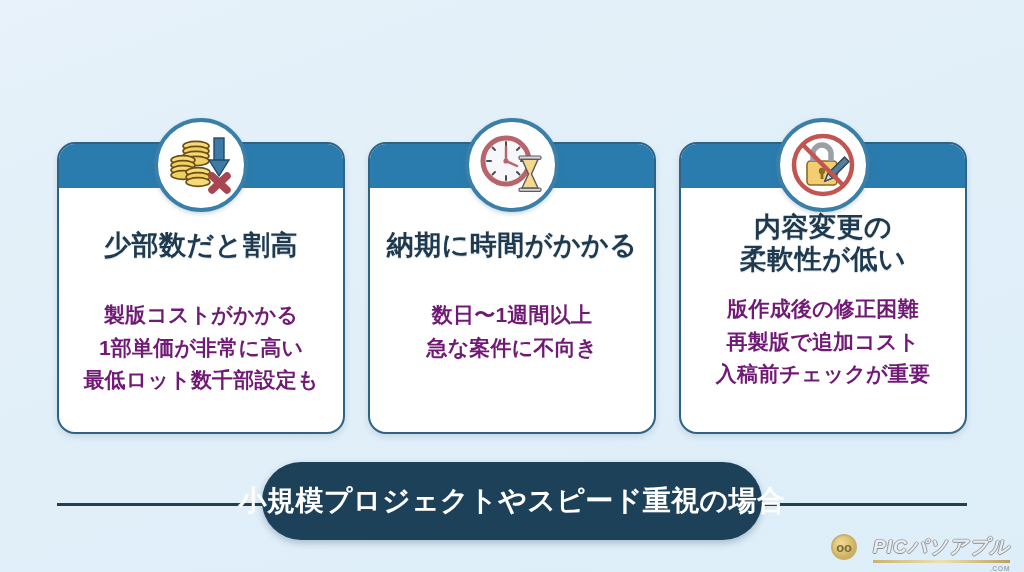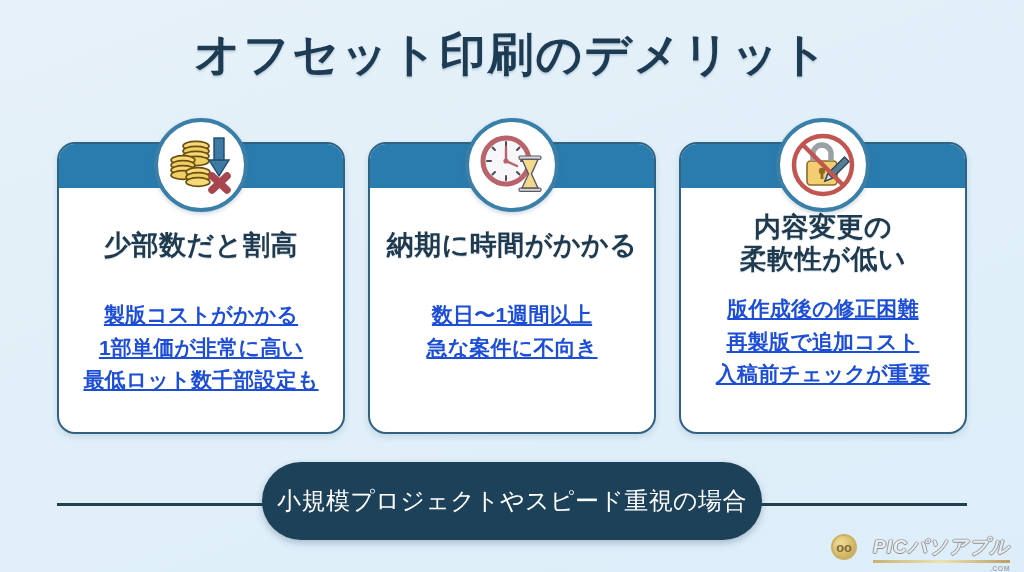--- a/index.html
+++ b/index.html
@@ -106,25 +106,24 @@
     top: 158px;
     display: flex;
     flex-direction: column;
     gap: 7px;
     align-items: center;
   }
   .card-points.tight { top: 152px; }
   .point {
     font-size: 21px;
     font-weight: 700;
-    color: #1d4ed8;
+    color: #701a75;
     line-height: 1.22;
     white-space: nowrap;
     letter-spacing: 0.2px;
-    text-decoration: underline;
   }
 
   
   .bottom-rule {
     position: absolute;
     left: 57px;
     top: 503px;
     width: 910px;
     height: 3px;
     background: #22414f;
@@ -138,22 +137,22 @@
     background: #1d4159;
     border-radius: 39px;
     display: flex;
     flex-direction: column;
     align-items: center;
     justify-content: center;
     box-shadow: 0 3px 7px rgba(40,70,95,0.3);
   }
   .pill-line {
     color: #ffffff;
-    font-size: 24px;
-    font-weight: 400;
+    font-size: 28px;
+    font-weight: 700;
     line-height: 1.42;
     white-space: nowrap;
     letter-spacing: 0.4px;
   }
 
   
   .watermark {
     position: absolute;
     right: 14px;
     bottom: 12px;
@@ -209,21 +208,20 @@
     letter-spacing: 0.5px;
     color: #9aa0a6;
     text-shadow: none;
   }
 </style>
 </head>
 <body>
 
 <div id="stage">
 
-  <div class="page-title">オフセット印刷のデメリット</div>
 
   <div class="cards">
 
     <div class="card">
       <div class="card-topbar"></div>
       <div class="card-badge">
         <svg width="66" height="62" viewBox="0 0 66 62" aria-hidden="true">
           <g stroke="#6b4f12" stroke-width="1.6">
             <ellipse cx="28" cy="12" rx="13" ry="4.6" fill="#f6d978"></ellipse>
             <ellipse cx="28" cy="17" rx="13" ry="4.6" fill="#f0cf63"></ellipse>

